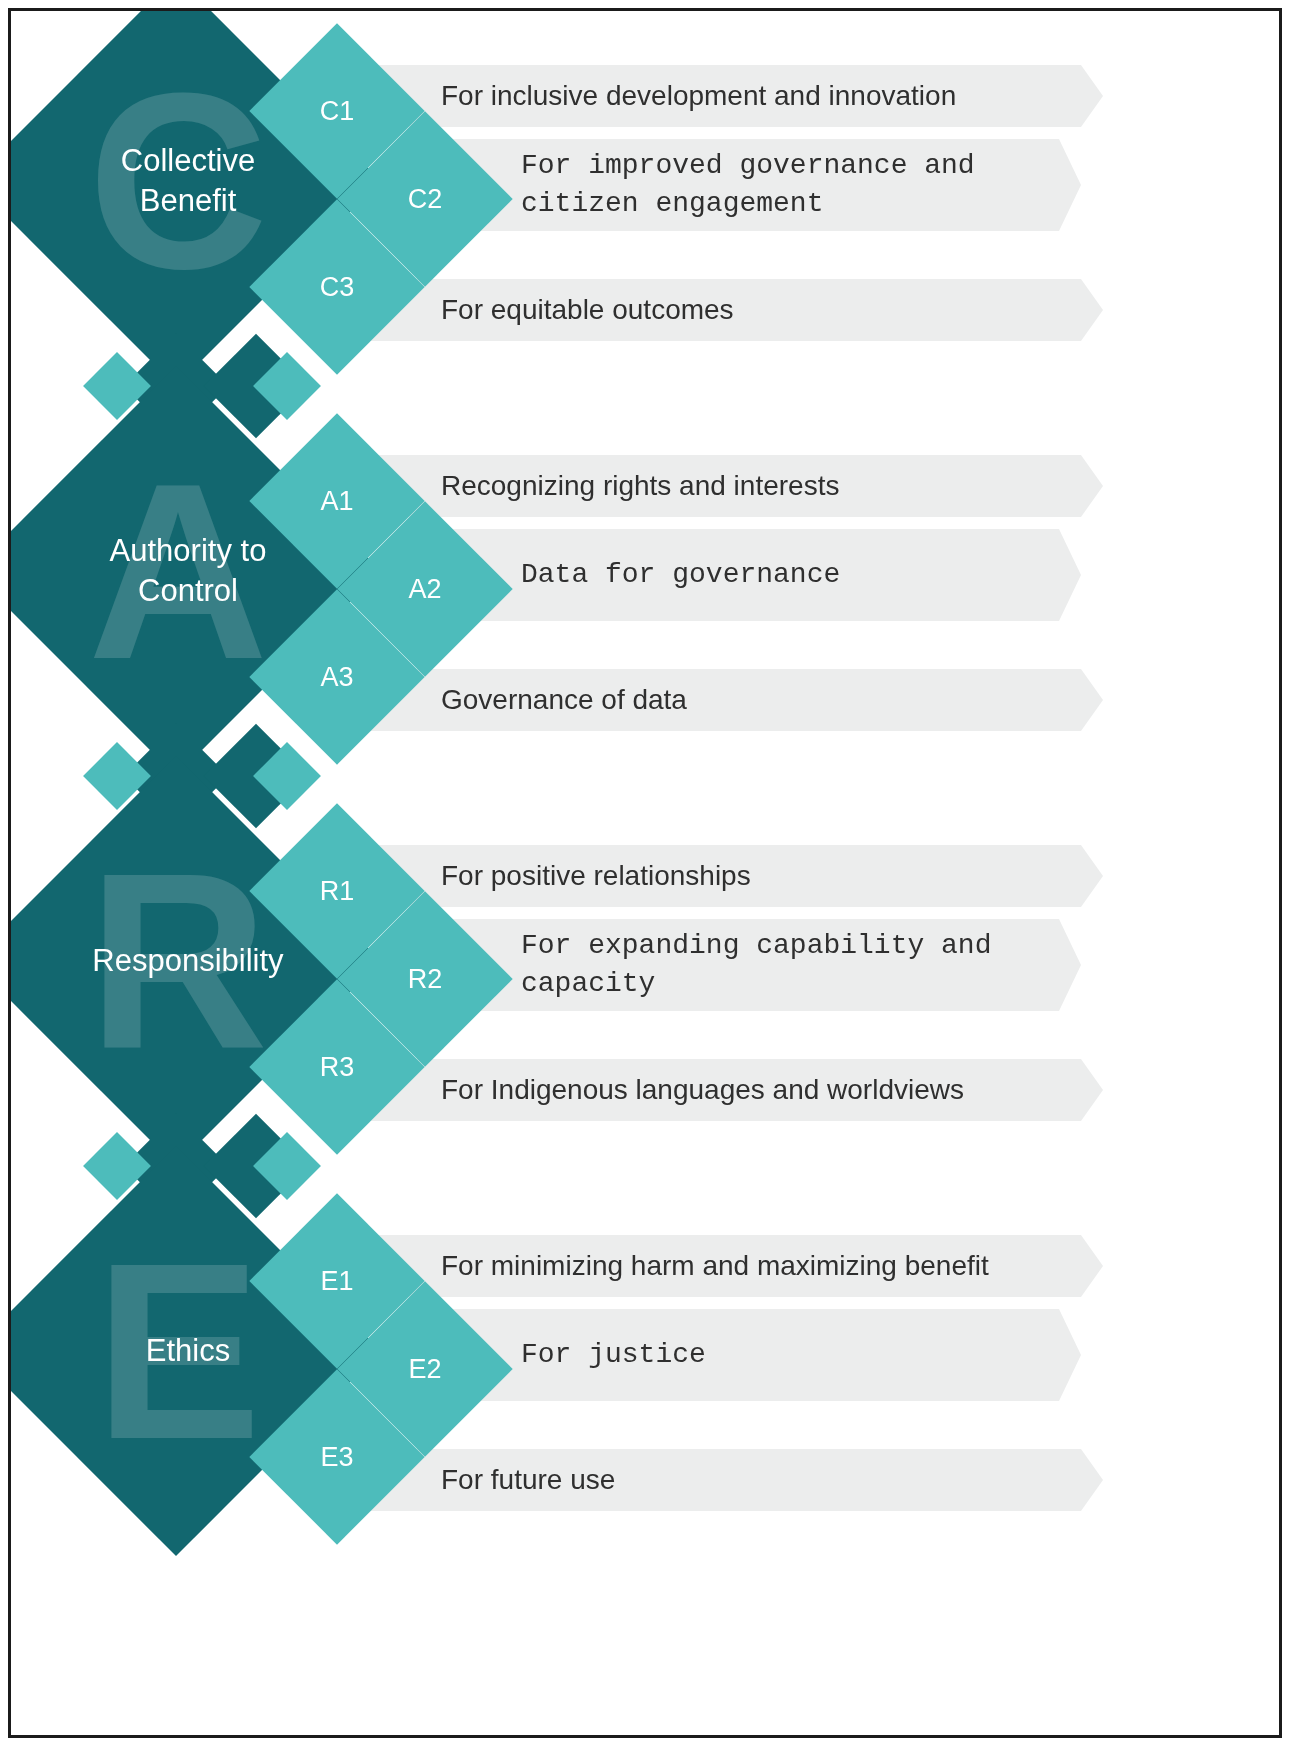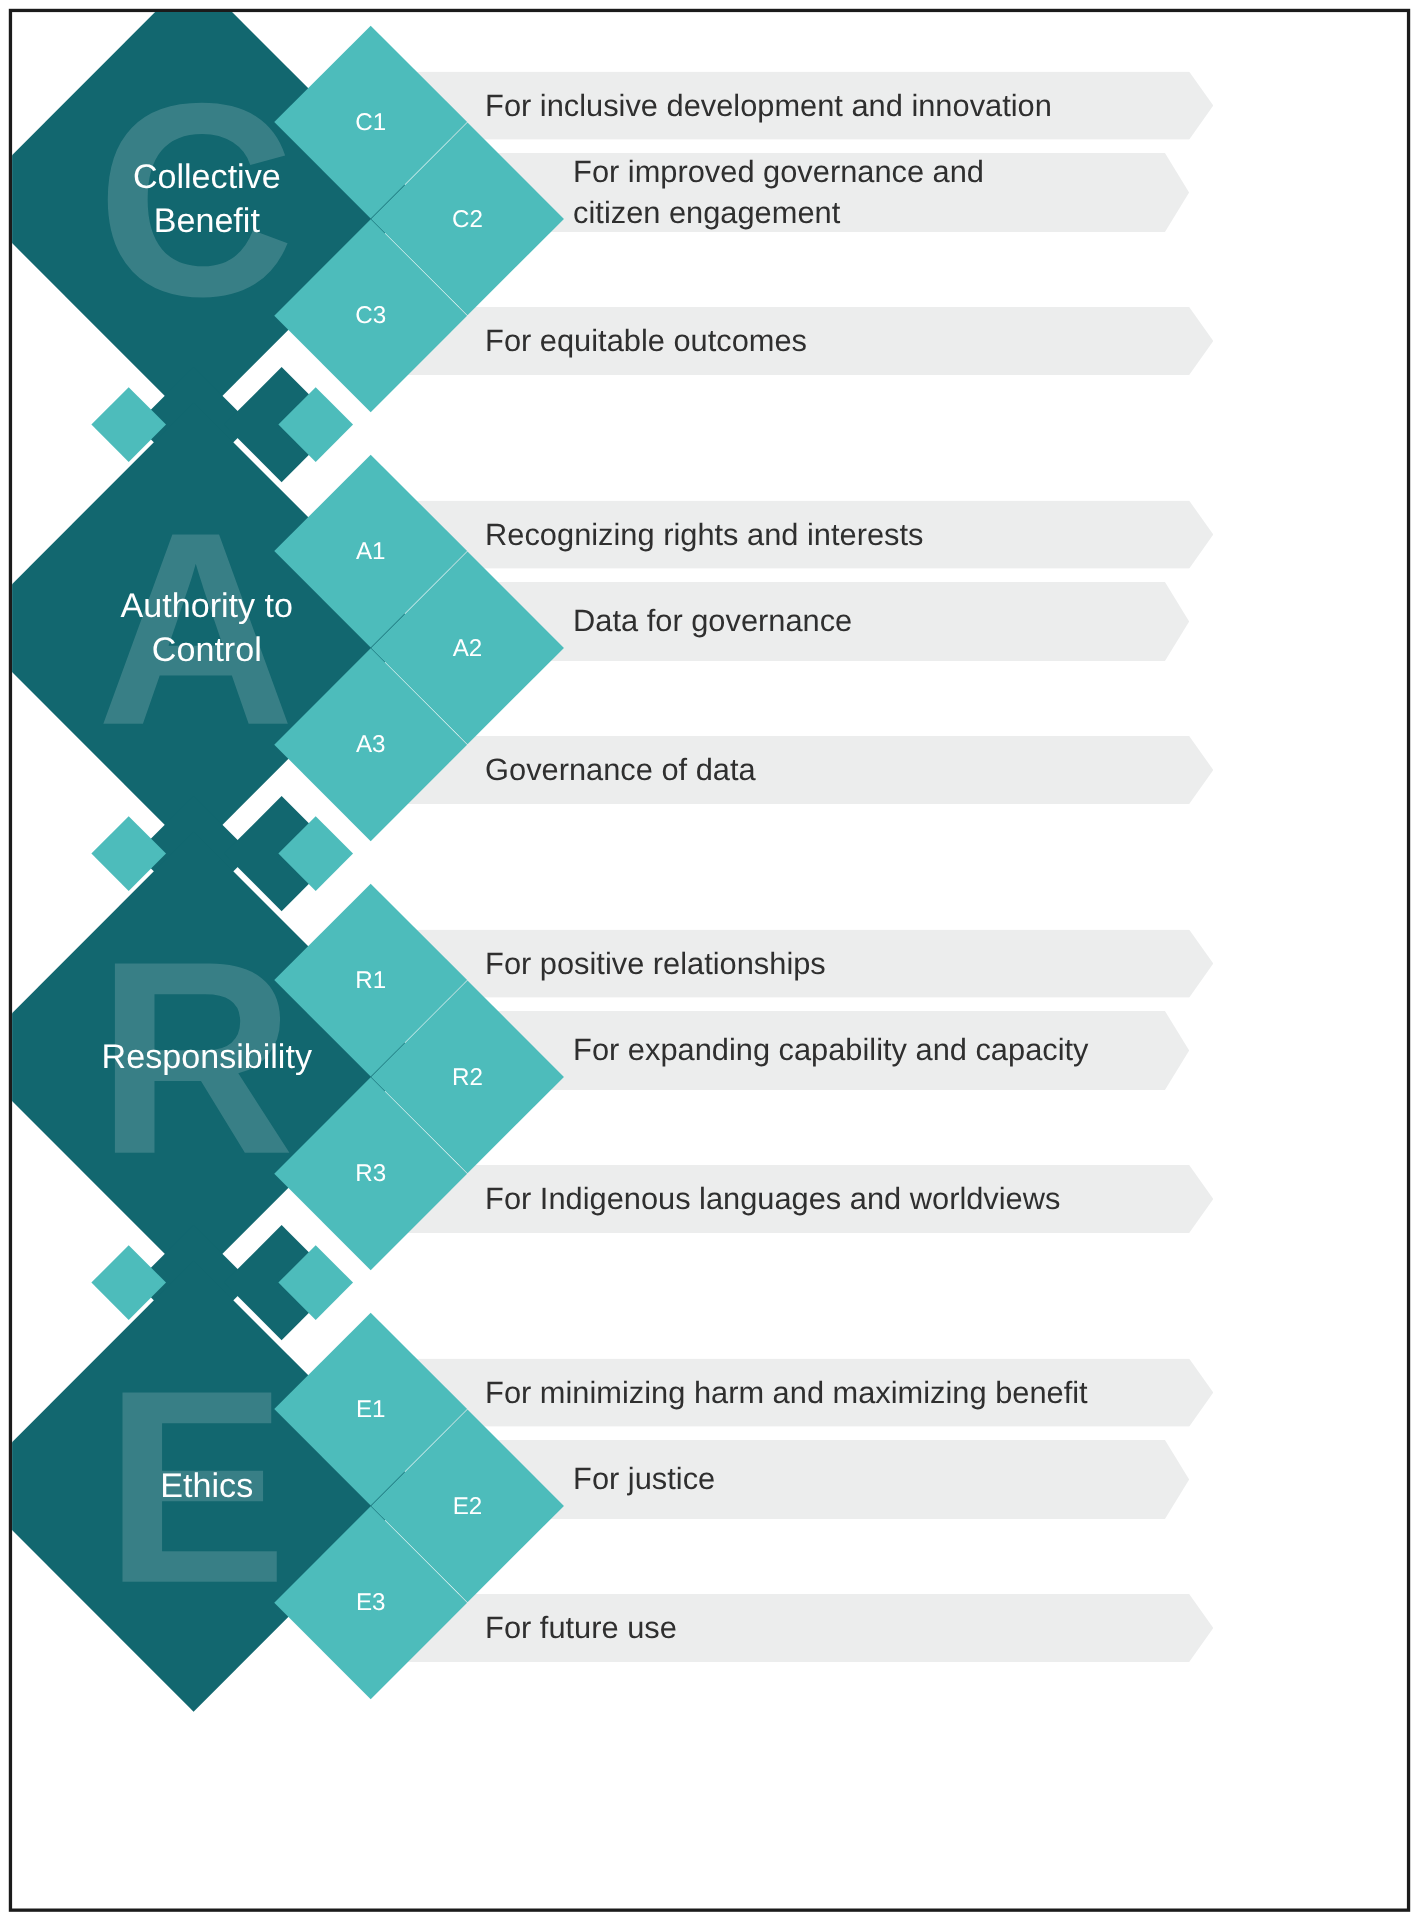--- a/index.html
+++ b/index.html
@@ -97,21 +97,21 @@
     z-index: 5;
   }
   .sm-label {
     position: absolute;
     width: 124px;
     height: 124px;
     display: flex;
     align-items: center;
     justify-content: center;
     color: #ffffff;
-    font-size: 22px;
+    font-size: 27px;
     z-index: 6;
     pointer-events: none;
   }
   .d1 { left: 264px; top: 38px; }
   .d2 { left: 352px; top: 126px; }
   .d3 { left: 264px; top: 214px; }
 
   
   .banner {
     position: absolute;
@@ -133,23 +133,24 @@
     top: 22px;
     width: 752px;
     padding-left: 90px;
     clip-path: polygon(0 0, calc(100% - 22px) 0, 100% 50%, calc(100% - 22px) 100%, 0 100%);
     margin-top: 32px;
   }
   .b2 {
     left: 430px;
     top: 128px;
     width: 640px;
-    height: 72px;
+    height: 92px;
     padding-left: 80px;
     clip-path: polygon(0 0, calc(100% - 22px) 0, 100% 50%, calc(100% - 22px) 100%, 0 100%);
+    font-family: Liberation Mono, monospace;
   }
   .b3 {
     left: 340px;
     top: 268px;
     width: 752px;
     padding-left: 90px;
     clip-path: polygon(0 0, calc(100% - 22px) 0, 100% 50%, calc(100% - 22px) 100%, 0 100%);
   }
 
   

